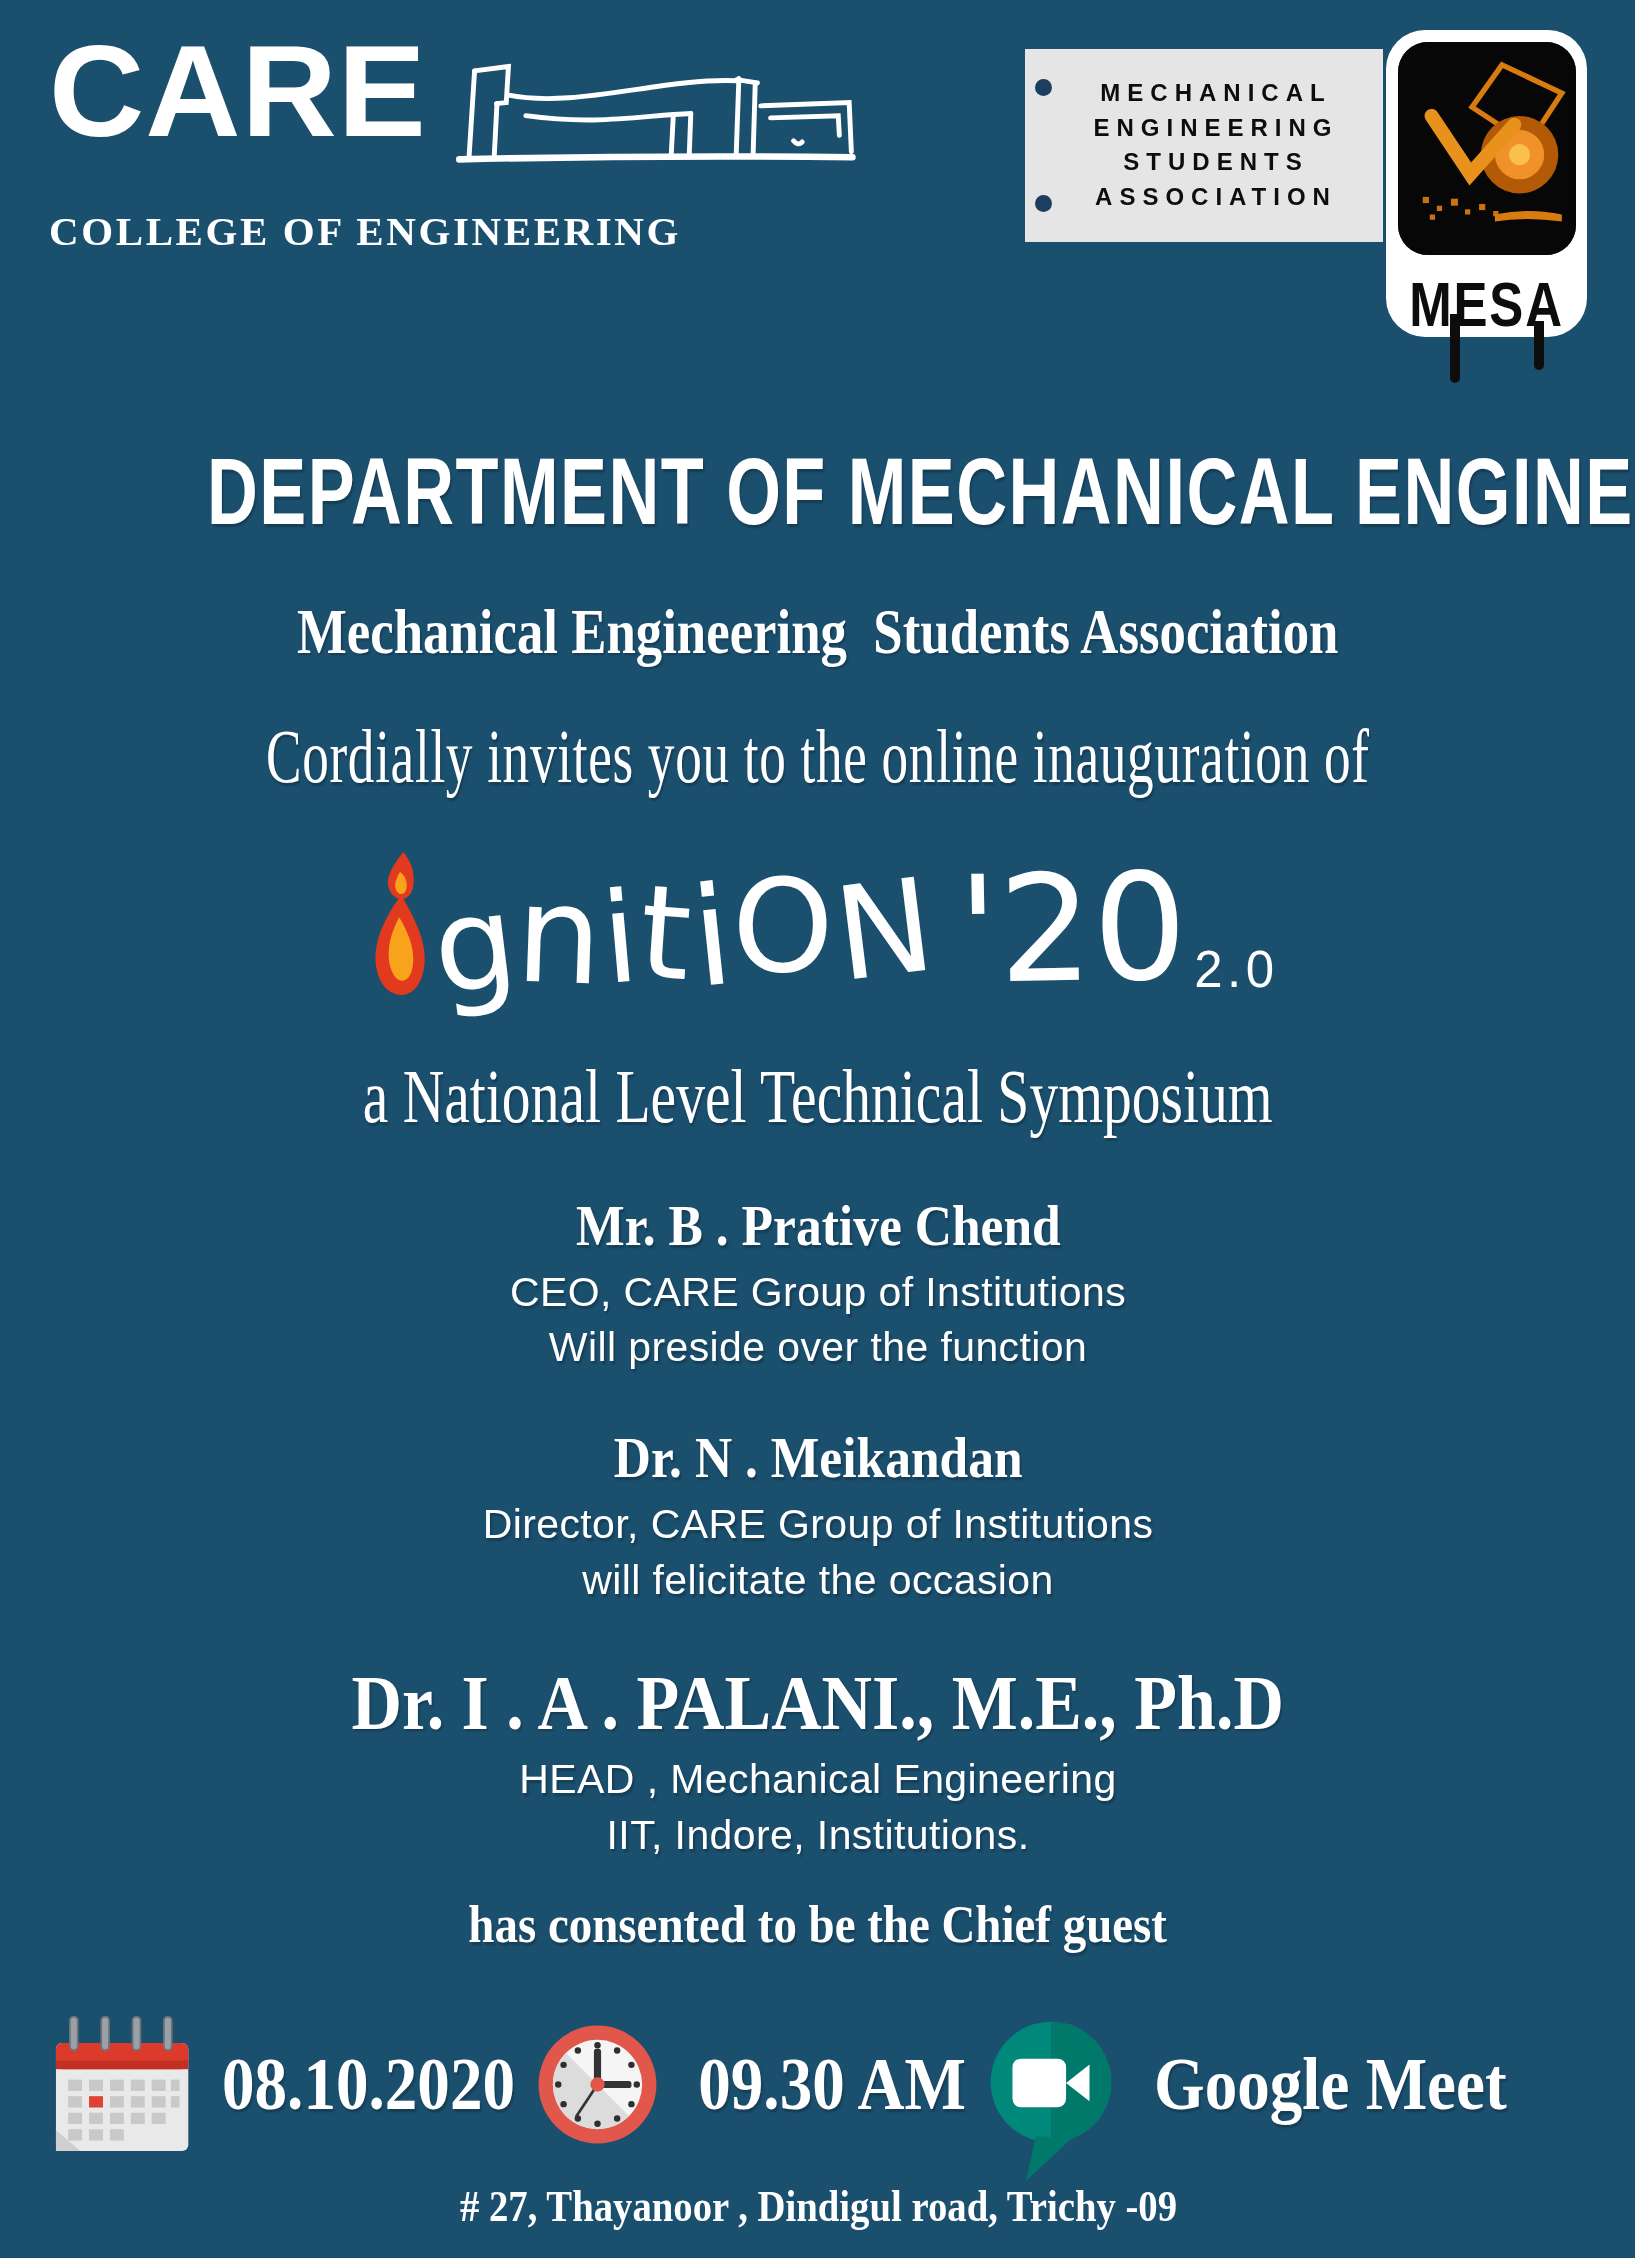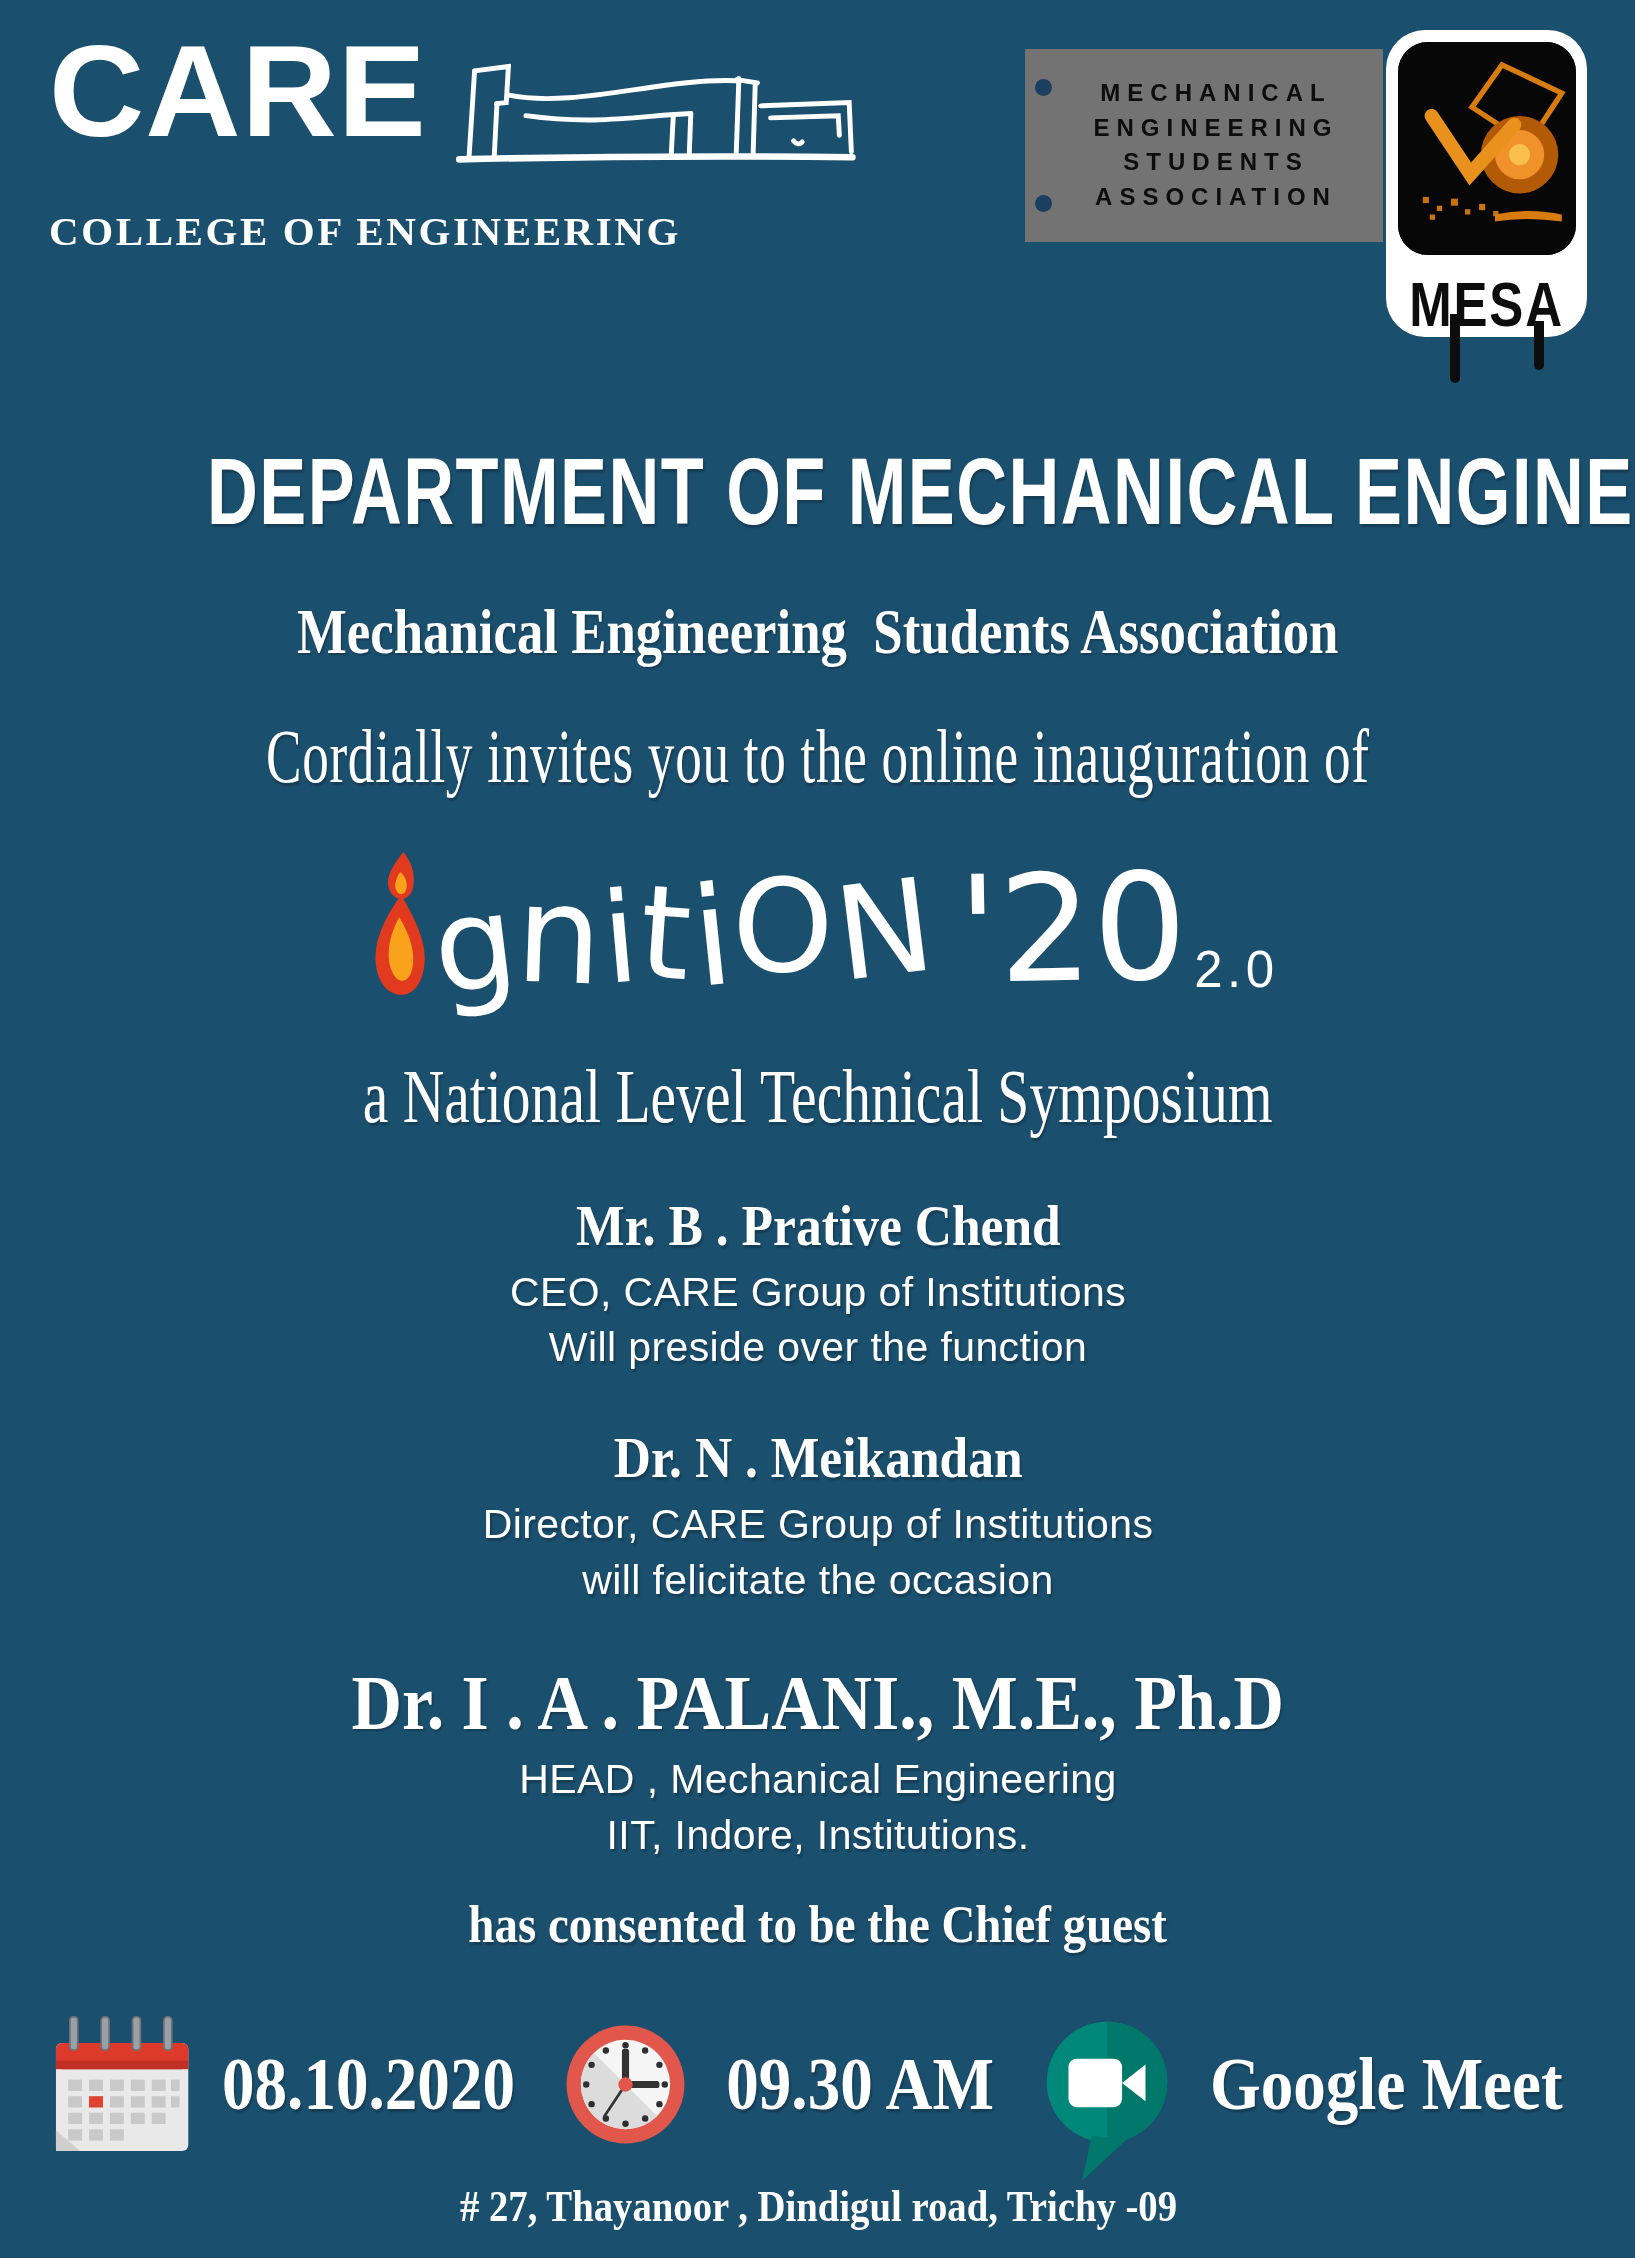--- a/index.html
+++ b/index.html
@@ -17,21 +17,21 @@
   .care-row{display:flex;align-items:flex-start;}
   .care-name{
     font-family:"Liberation Sans",sans-serif;font-weight:700;font-size:132px;line-height:0.95;
     letter-spacing:0.9px;transform:scaleY(0.98);transform-origin:top left;
   }
   .building{width:415px;height:163px;margin-left:17.6px;margin-top:1.8px;}
   .college{font-weight:700;font-size:41px;letter-spacing:2.6px;margin-top:12.4px;}
 
   .mesa{display:flex;align-items:flex-start;margin-top:19.4px;}
   .mesa-label{
-    position:relative;background:#737373;color:#0d0d0d;
+    position:relative;background:#e5e5e5;color:#0d0d0d;
     padding:26.5px 21px 26.5px 46px;min-width:291px;
   }
   .mesa-line{
     font-family:"Liberation Sans",sans-serif;font-weight:700;font-size:24px;
     letter-spacing:7px;line-height:1.45;text-align:center;
   }
   .dot{position:absolute;left:10.6px;width:17px;height:17px;border-radius:50%;background:#1c3f5f;}
   .dot-a{top:30px;} .dot-b{bottom:30px;}
 
   .mesa-badge{
@@ -85,21 +85,21 @@
     font-family:"Liberation Sans",sans-serif;font-size:41px;font-weight:400;letter-spacing:0.4px;
   }
   .speaker-role{margin-top:10.6px;}
   .speaker-action{margin-top:8.8px;}
   .sp3 .speaker-name{font-size:76px;}
 
   .note{margin-top:36px;font-size:51px;font-weight:700;text-align:center;}
   .note .cond{transform:scale(0.92,1.05);}
 
   
-  .schedule{position:absolute;top:2010px;left:49px;right:49px;display:flex;align-items:center;justify-content:space-between;text-decoration:underline;}
+  .schedule{position:absolute;top:2010px;left:49px;right:49px;display:flex;align-items:center;text-decoration:underline;}
   .sch-item{display:flex;align-items:center;}
   .sch-text{font-size:74px;font-weight:700;text-shadow:1.8px 2.6px 1.8px rgba(0,0,0,0.22);}
   .sch-text .cond{transform:scale(0.88,1.0);}
   .cal-icon{width:148px;height:148px;margin-right:5.3px;}
   .clock-icon{width:125px;height:125px;margin-right:19.4px;}
   .meet-icon{width:134px;height:173px;margin-right:12.4px;margin-bottom:-32px;}
 
   
   .footer{position:absolute;top:2181px;left:0;width:100%;text-align:center;font-size:44px;font-weight:700;}
   .footer .cond{transform:scale(0.88,1.0);}

